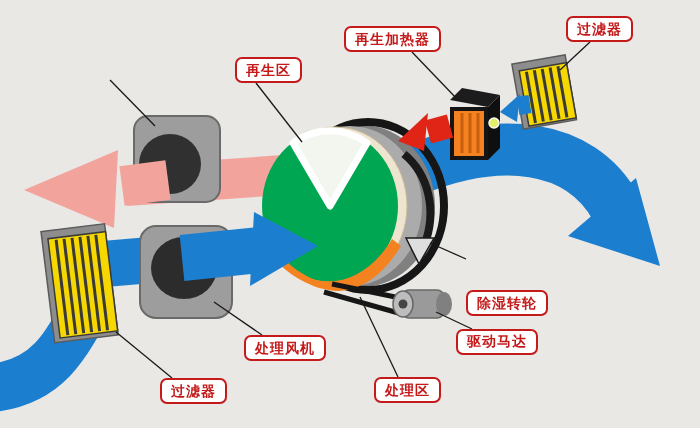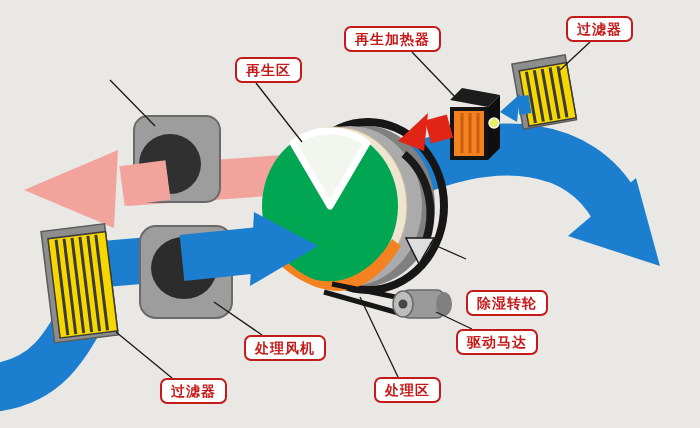--- a/index.html
+++ b/index.html
@@ -134,18 +134,18 @@
     <line x1="398" y1="377" x2="360" y2="297"></line>
     <line x1="262" y1="335" x2="214" y2="302"></line>
     <line x1="172" y1="378" x2="116" y2="332"></line>
   </g>
 </svg>
 
 <div class="label" style="left:235px;top:57px;">再生区</div>
 <div class="label" style="left:344px;top:26px;">再生加热器</div>
 <div class="label" style="left:566px;top:16px;">过滤器</div>
 <div class="label" style="left:466px;top:246px;margin-top:44px;">除湿转轮</div>
-<div class="label" style="left:456px;top:329px;">驱动马达</div>
+<div class="label" style="left:456px;top:329px;font-family:Liberation Mono, monospace;">驱动马达</div>
 <div class="label" style="left:374px;top:377px;">处理区</div>
 <div class="label" style="left:236px;top:335px;margin-left:8px;">处理风机</div>
 <div class="label" style="left:160px;top:378px;">过滤器</div>
 
 </div>
 
 </body></html>

